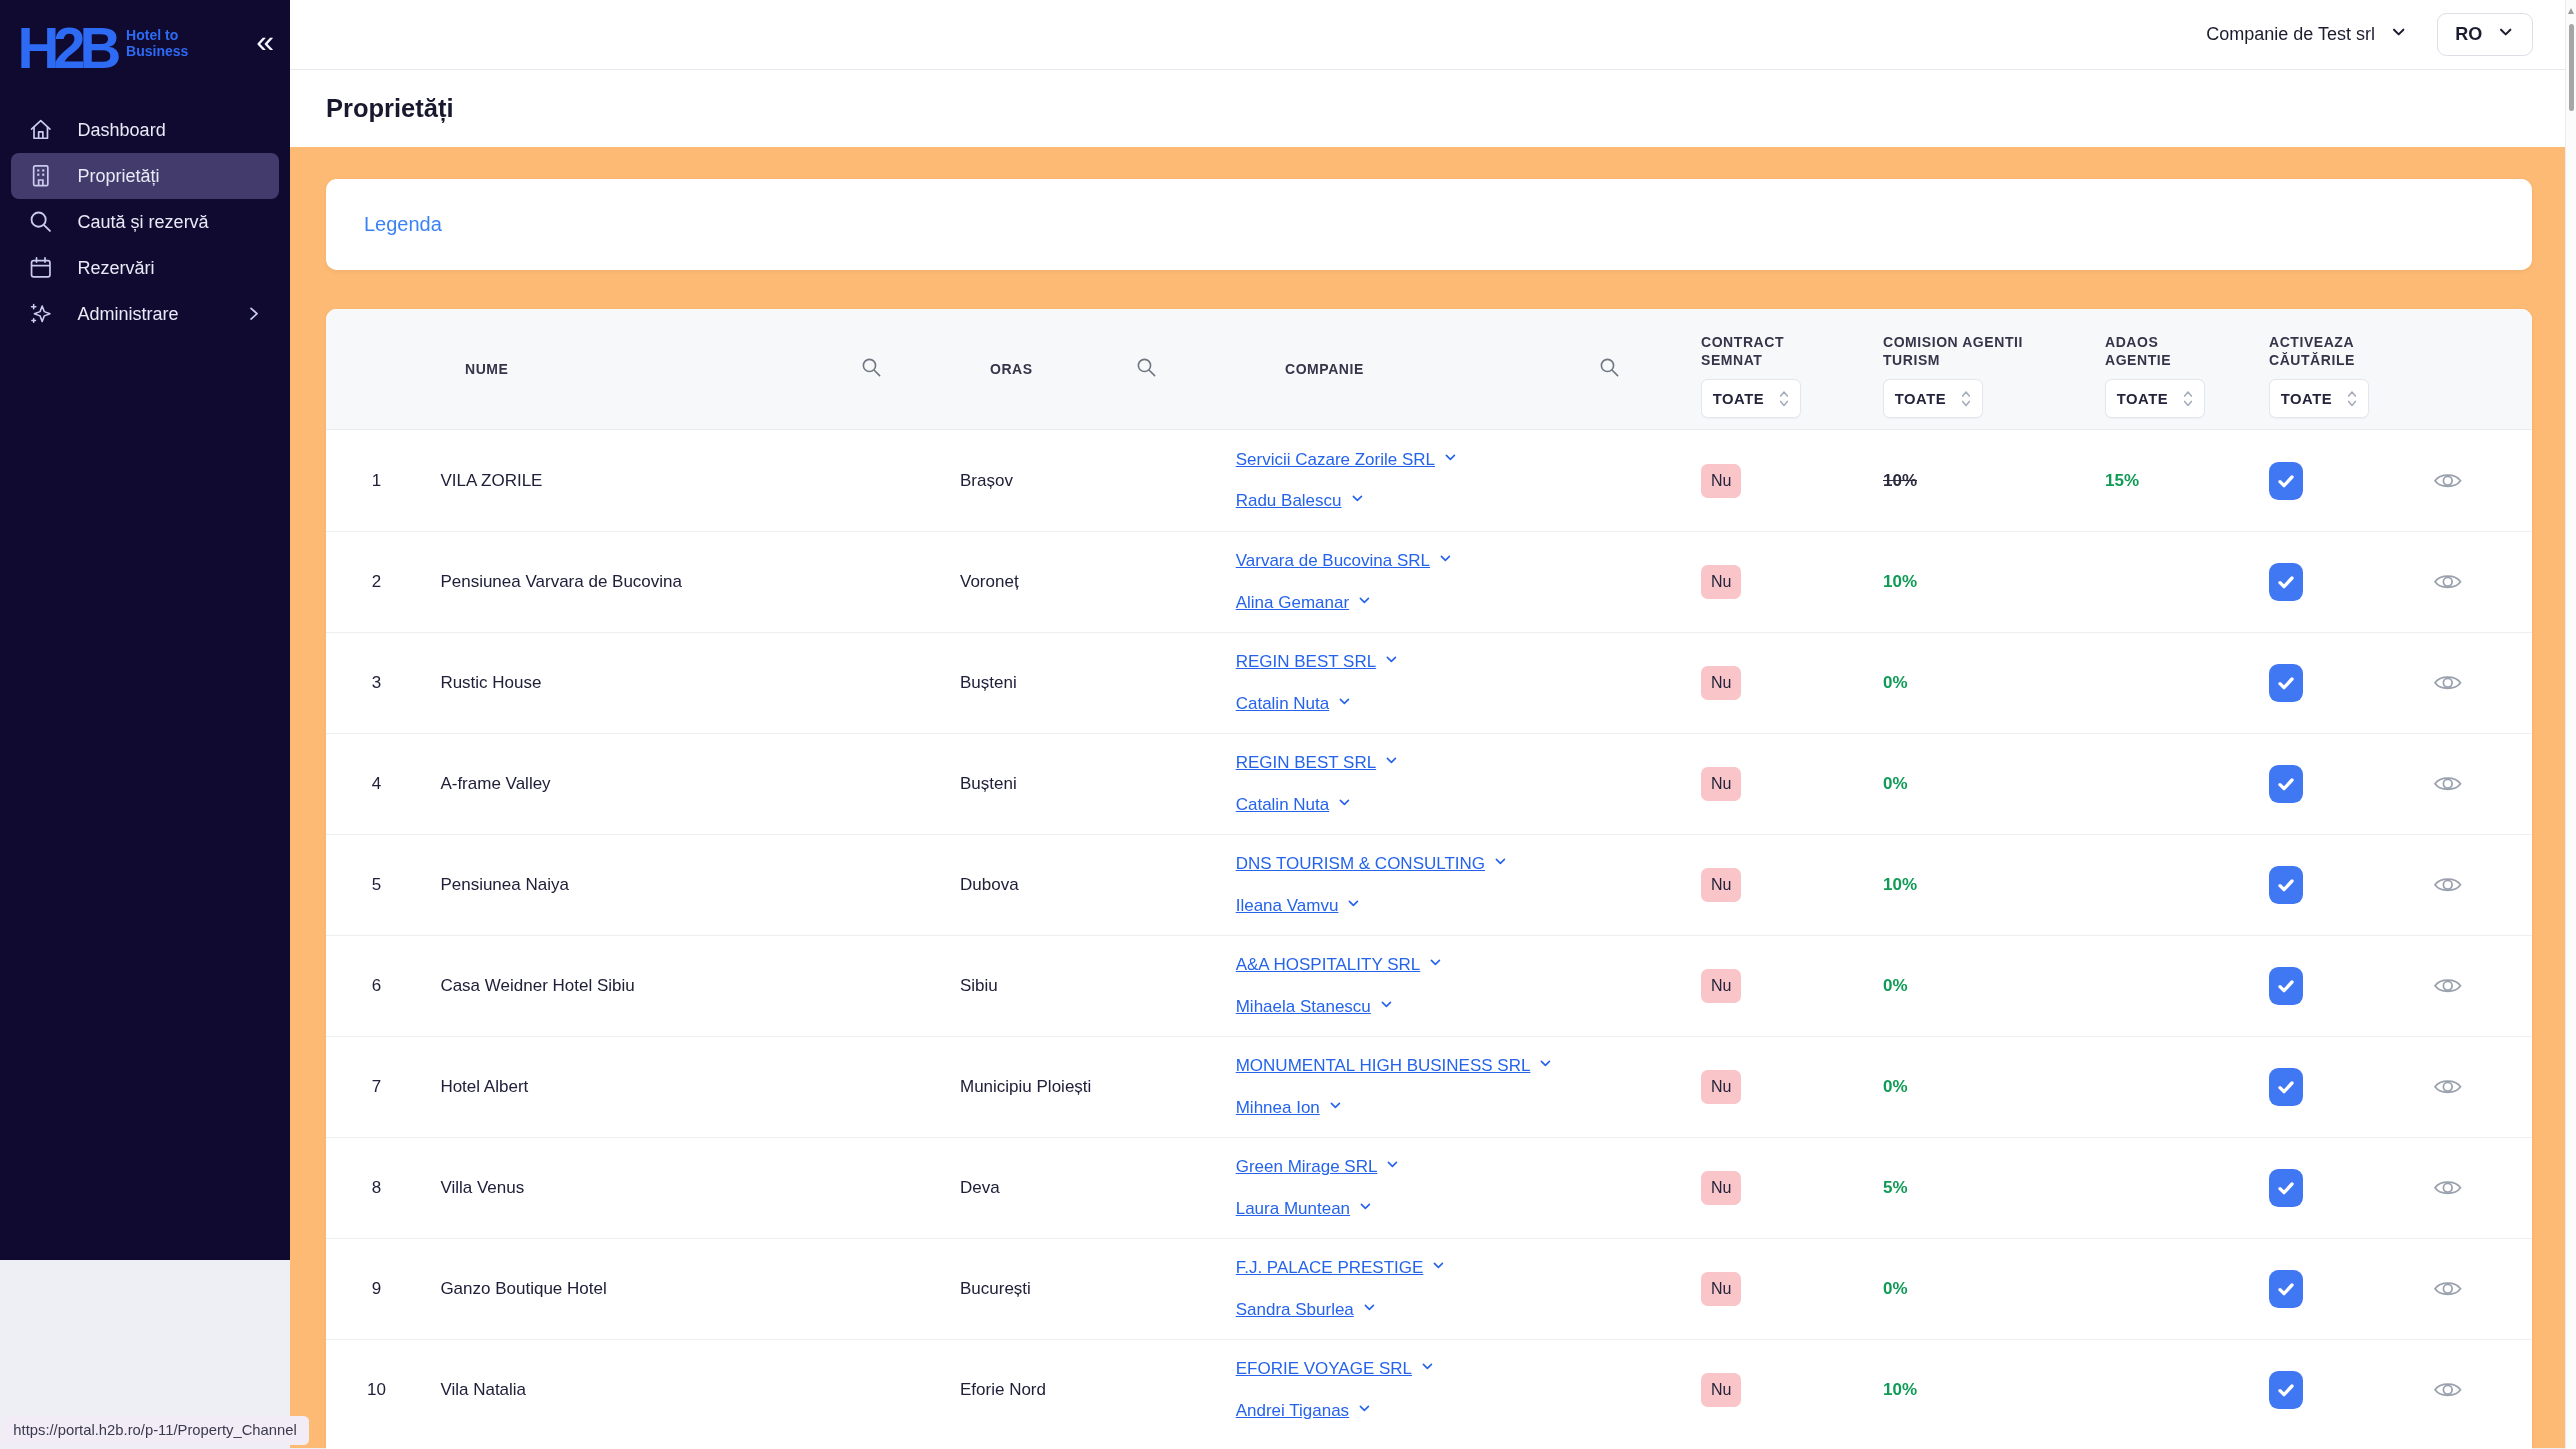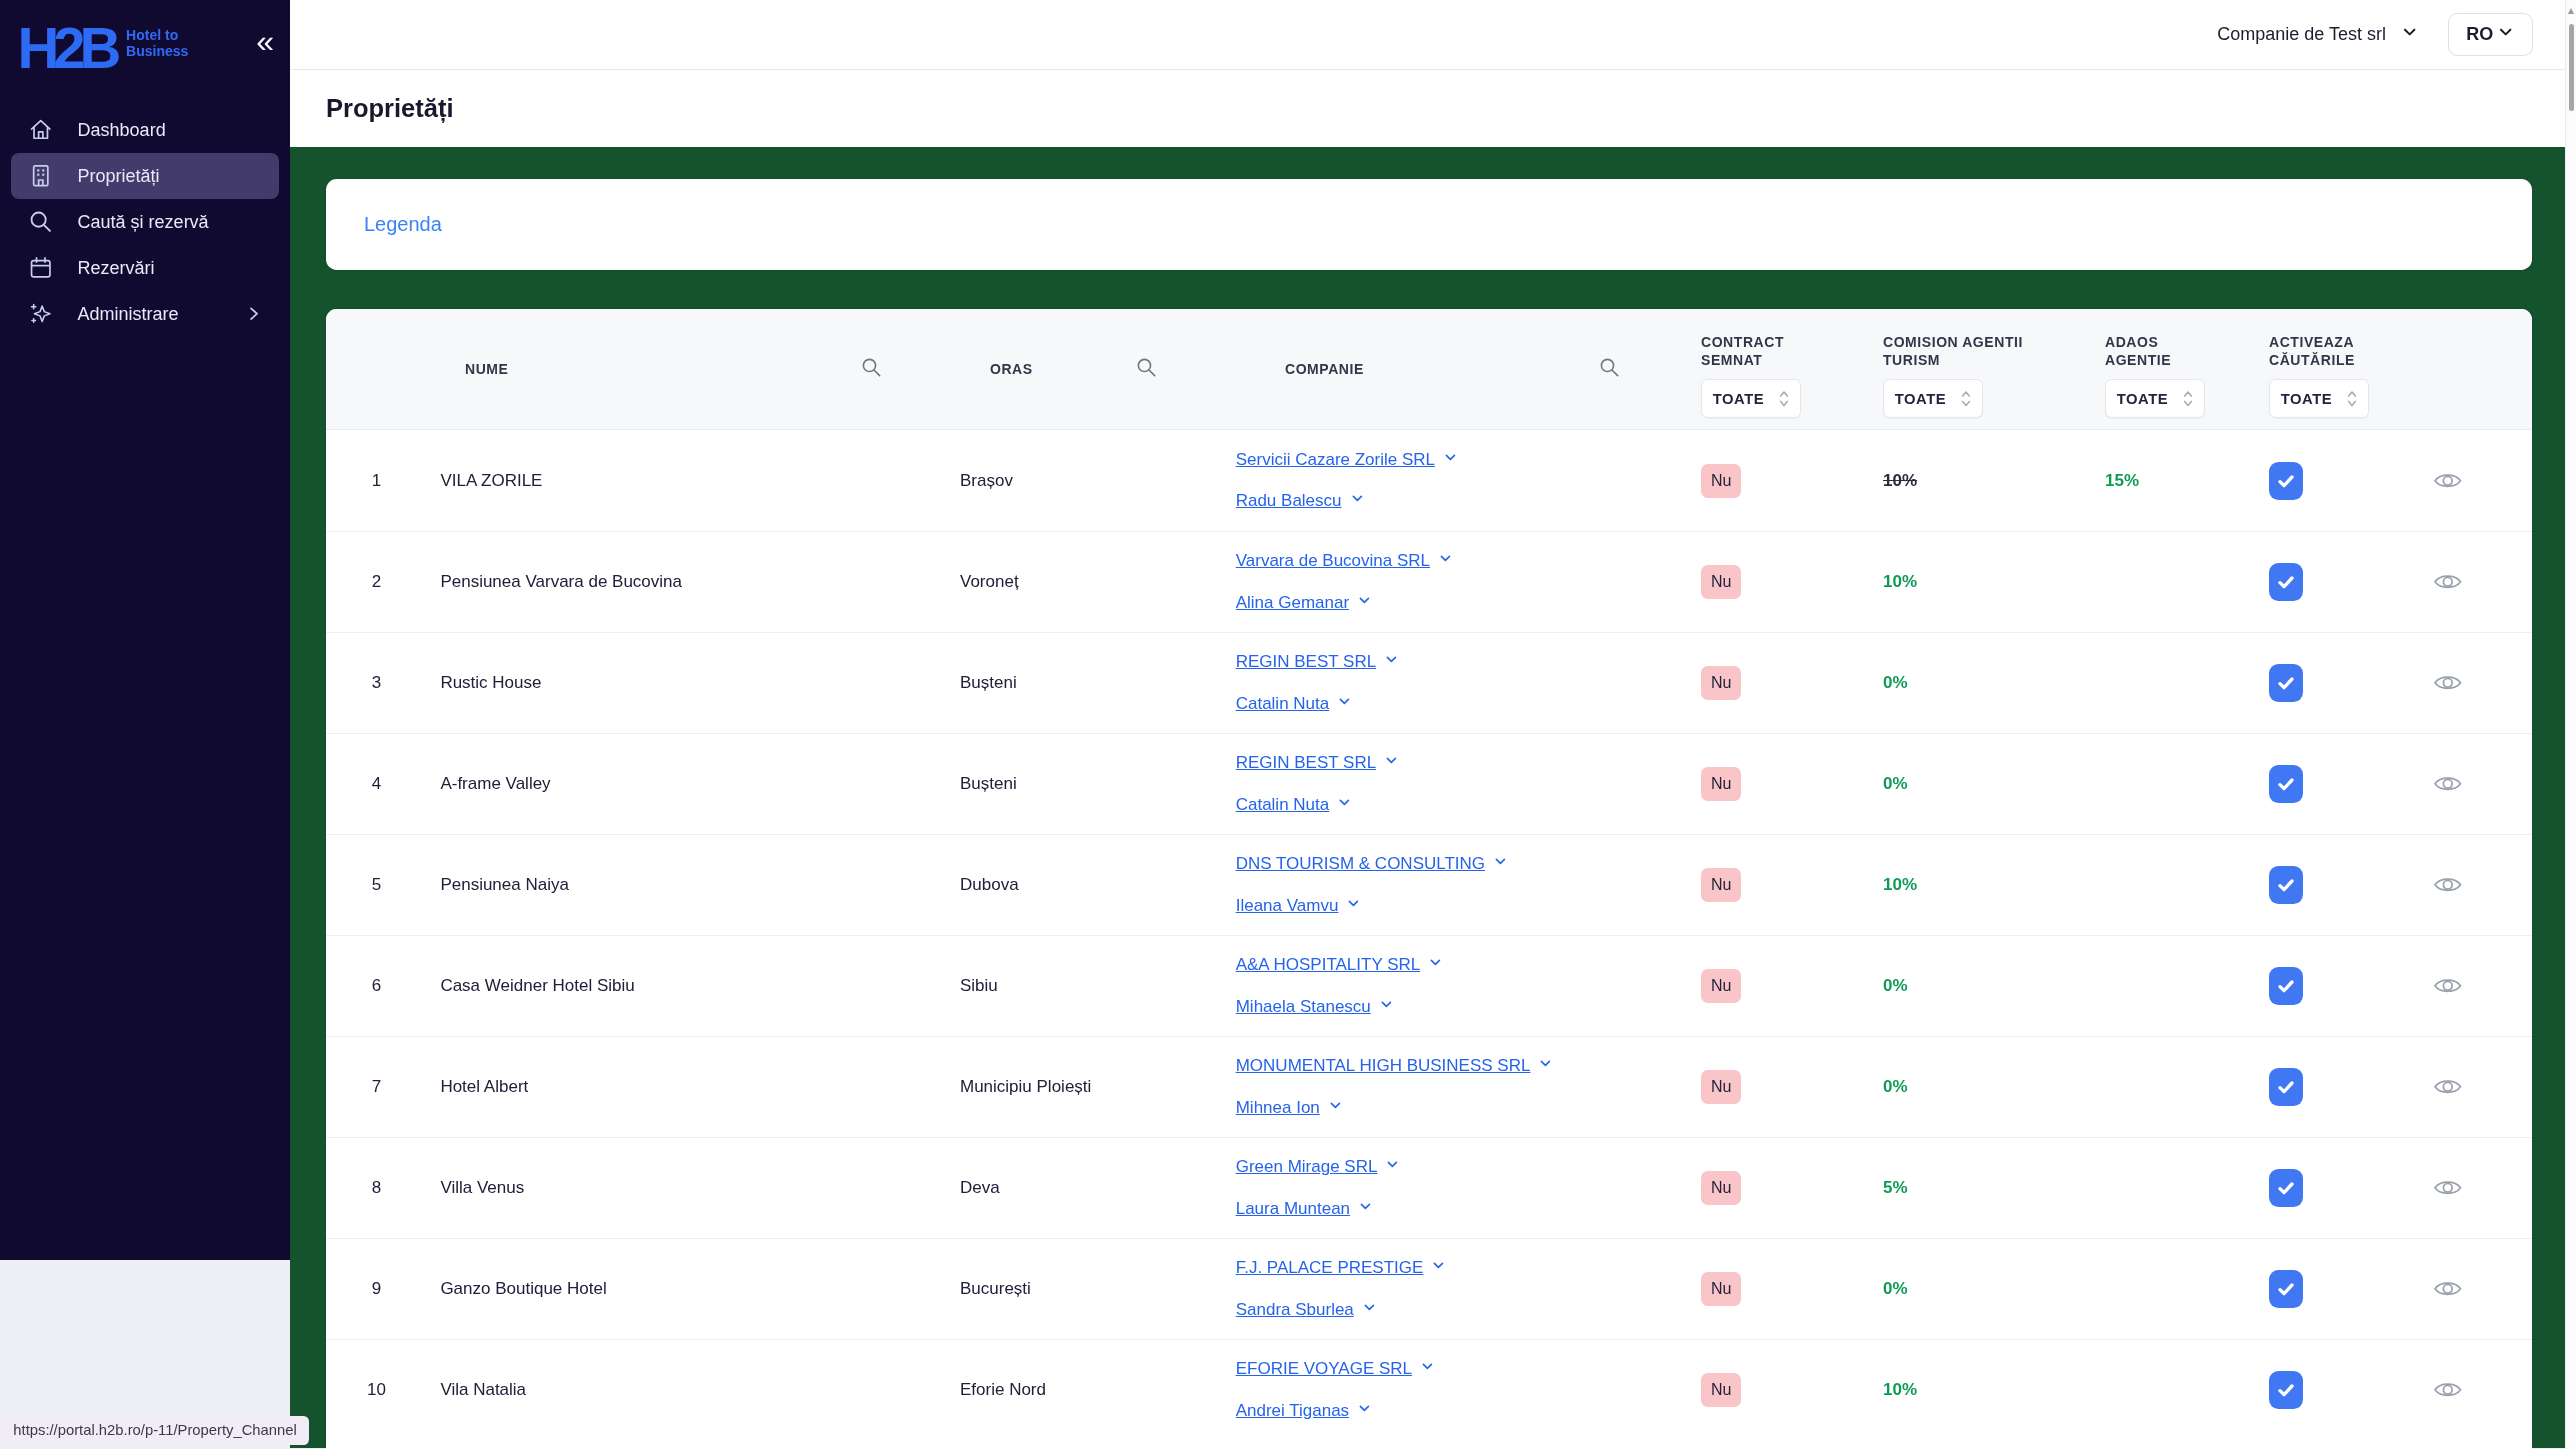--- a/index.html
+++ b/index.html
@@ -41,28 +41,28 @@
 
   
   .main { position:absolute; left:290px; top:0; width:2286px; height:1449px; }
 
   .topbar {
     height:70px; background:#ffffff; border-bottom:0.7px solid #e7e9ef;
     display:flex; align-items:center; justify-content:flex-end; padding-right:43px; gap:29.5px;
   }
   .company-select { display:flex; align-items:center; gap:15px; font-size:18px; color:#1d1d30; cursor:pointer; }
   .lang-btn {
-    display:flex; align-items:center; gap:4px; font-size:18px; font-weight:600; color:#1d1d30;
+    display:flex; align-items:center; gap:15px; font-size:18px; font-weight:600; color:#1d1d30;
     border:1.3px solid #dcdfe6; border-radius:9.4px; padding:9.4px 17.4px; background:#fff; cursor:pointer;
   }
 
   .titlebar { height:77px; background:#ffffff; display:flex; align-items:center; padding-left:36px; }
   .page-title { font-size:25.5px; font-weight:600; color:#18182e; }
 
-  .content { height:1301px; background:#14532d; padding:32px 44px 8px 36px; }
+  .content { height:1301px; background:#fdba74; padding:32px 44px 8px 36px; }
 
   .legend-card {
     background:#fff; border-radius:10.7px; height:91px; display:flex; align-items:center;
     padding-left:38px; box-shadow:0 1.3px 4px rgba(20,20,40,.05); margin-bottom:39px;
   }
   .legend-title { color:#3b82f6; font-size:20px; font-weight:500; cursor:pointer; }
 
   .table-card {
     background:#fff; border-radius:10.7px 10.7px 0 0; box-shadow:0 1.3px 4px rgba(20,20,40,.05);
     overflow:hidden; height:1140px;

